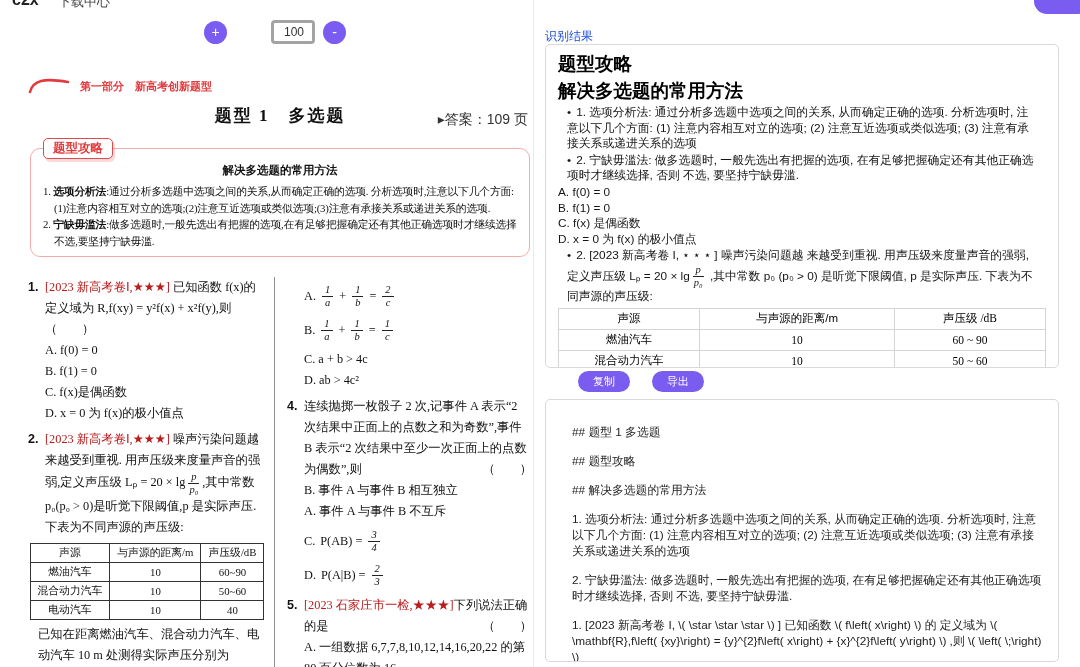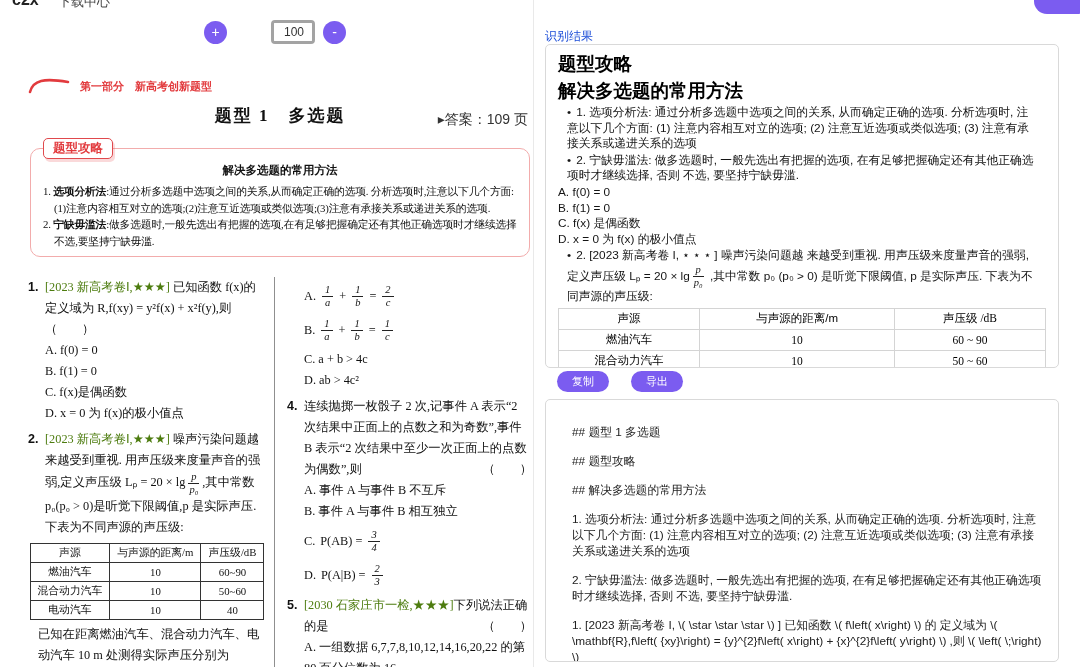--- a/index.html
+++ b/index.html
@@ -49,21 +49,21 @@
   .sline.cont { padding-left:11px; }
 
   .qcols { display:flex; margin-top:20px; }
   .colL  { width:246px; flex:none; padding-right:8px; }
   .colR  { flex:1; border-left:1px solid #8f8f8f; padding-left:12px; }
 
   .q { position:relative; padding-left:17px; font-size:12.3px; line-height:21px;
        font-family:"Liberation Serif", serif; margin-bottom:5px; }
   .qnum { position:absolute; left:0; top:0; font-weight:700; font-size:12.5px;
           font-family:"Liberation Sans", sans-serif; }
-  .cite { color:#4d7c0f; }
+  .cite { color:#b91c1c; }
   .opt  { line-height:21px; }
   .bracket { float:right; }
 
   .fracline { display:flex; align-items:center; gap:5px; height:30px; margin:4px 0; }
   .frac { display:inline-flex; flex-direction:column; align-items:center;
           font-family:"Liberation Serif", serif; font-style:italic; font-size:10.5px;
           line-height:12px; vertical-align:middle; margin:0 1px; }
   .frac .fn { border-bottom:1px solid #222; padding:0 3px; }
   .frac .fd { padding:0 3px; }
 
@@ -79,21 +79,21 @@
           border:1px solid #d9d9d9; border-radius:5px; padding:4px 12px; overflow:hidden;
           background:#fff; cursor:text; }
   .rh  { font-size:18.5px; font-weight:700; color:#000; margin:2px 0; }
   .rp  { font-size:11.8px; line-height:15.6px; margin:1px 9px; color:#141414; }
   .ropt{ font-size:11.8px; line-height:15.6px; color:#141414; }
   .bullet { margin-right:5px; }
   .rtable { border-collapse:collapse; width:100%; margin:3px 0; }
   .rtable td { border:1px solid #d4d4d4; text-align:center; font-size:11.5px; padding:2.5px 4px; }
   .mathcell { font-family:"Liberation Serif", serif; }
 
-  .btnrow { position:absolute; left:557px; top:371px; display:flex; gap:22px; }
+  .btnrow { position:absolute; left:578px; top:371px; display:flex; gap:22px; }
   .pill { background:#7b5cf0; color:#fff; border:none; border-radius:11px; height:21px;
           padding:0 15px; font-size:11px; cursor:pointer; }
 
   .mdbox { position:absolute; left:545px; top:399px; width:514px; height:263px;
            border:1px solid #d9d9d9; border-radius:5px; padding:24px 14px 6px 14px;
            overflow:hidden; background:#fff; cursor:text; }
   .mdp { font-size:11.8px; line-height:16px; margin:0 0 13px 12px; color:#222; }
 </style>
 </head>
 <body>
@@ -227,43 +227,43 @@
                 <span class="fd">c</span>
               </span>
           </div>
           <div class="opt">C. a + b &gt; 4c</div>
           <div class="opt">D. ab &gt; 4c²</div>
         </div>
 
         <div class="q">
           <span class="qnum">4.</span>
           <span>连续抛掷一枚骰子 2 次,记事件 A 表示“2 次结果中正面上的点数之和为奇数”,事件 B 表示“2 次结果中至少一次正面上的点数为偶数”,则</span><span class="bracket">（　　）</span>
+          <div class="opt">B. 事件 A 与事件 B 相互独立</div>
           <div class="opt">A. 事件 A 与事件 B 不互斥</div>
-          <div class="opt">B. 事件 A 与事件 B 相互独立</div>
           <div class="fracline">
             <span>C.</span>
             <span>P(AB) =</span>
             <span class="frac">
                 <span class="fn">3</span>
                 <span class="fd">4</span>
               </span>
           </div>
           <div class="fracline">
             <span>D.</span>
             <span>P(A|B) =</span>
             <span class="frac">
                 <span class="fn">2</span>
                 <span class="fd">3</span>
               </span>
           </div>
         </div>
 
         <div class="q">
           <span class="qnum">5.</span>
-          <span class="cite">[2030 石家庄市一检,★★★]</span><span>下列说法正确的是</span><span class="bracket">（　　）</span>
+          <span class="cite">[2023 石家庄市一检,★★★]</span><span>下列说法正确的是</span><span class="bracket">（　　）</span>
           <div class="opt">A. 一组数据 6,7,7,8,10,12,14,16,20,22 的第 80 百分位数为 16</div>
         </div>
       </div>
     </div>
   </div>
 
   <div class="panel-label">识别结果</div>
 
   <div class="rbox">
     <div class="rh">题型攻略</div>

